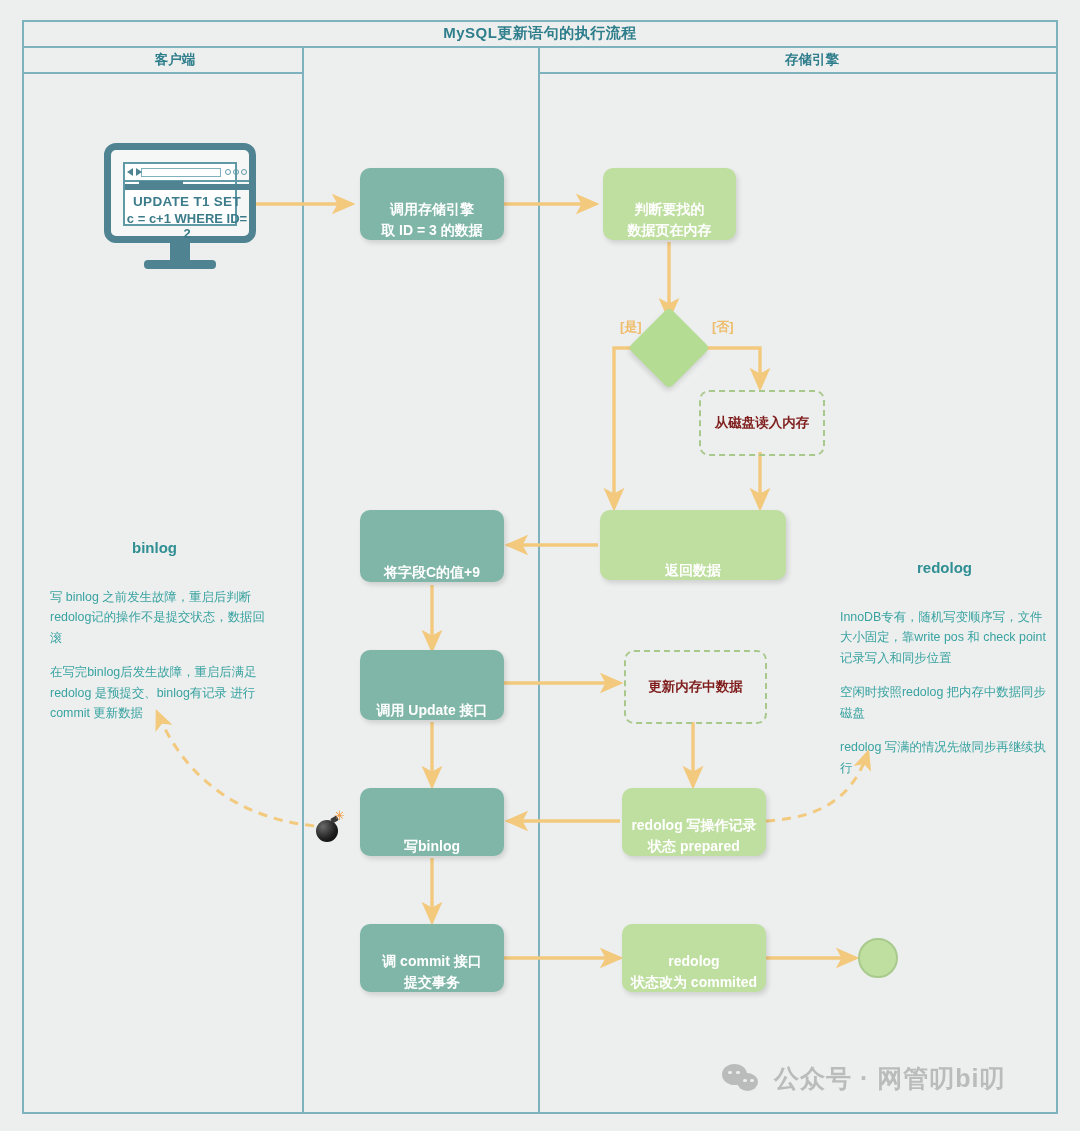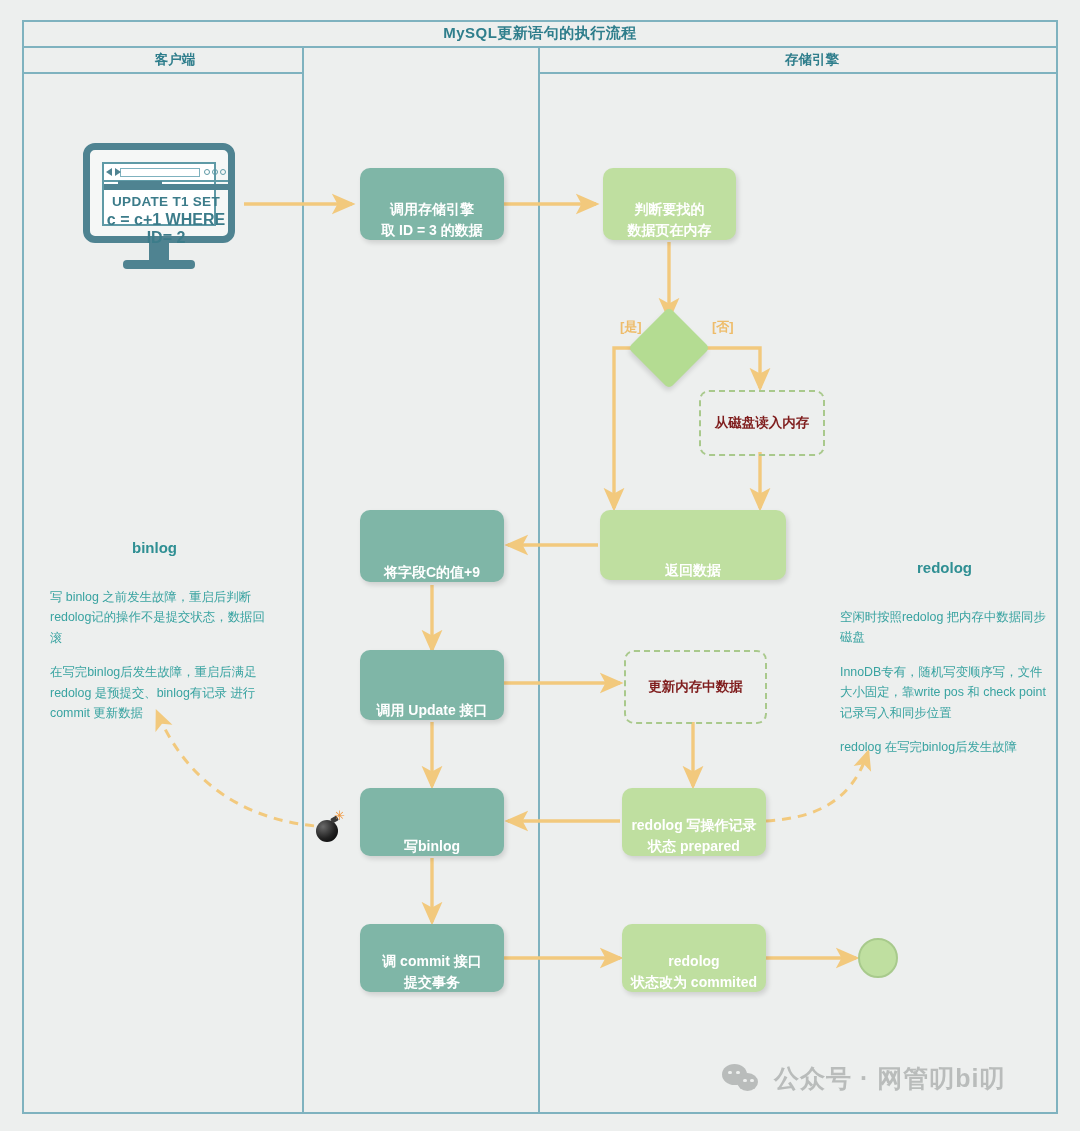--- a/index.html
+++ b/index.html
@@ -39,39 +39,39 @@
   
   svg.links{position:absolute;left:0;top:0;width:1080px;height:1131px;overflow:visible;}
 
   
   .branch{position:absolute;color:#eebc6a;font-size:13px;font-weight:bold;}
   .note-title{position:absolute;color:#2f8f93;font-size:15px;font-weight:bold;}
   .note-body{position:absolute;color:#39a3a1;font-size:12.4px;line-height:1.65;margin-top:16px;}
   .note-body p{margin:0 0 14px 0;}
 
   
-  .monitor{position:absolute;left:83px;top:143px;width:160px;height:125px;text-decoration:underline;}
+  .monitor{position:absolute;left:104px;top:143px;width:160px;height:125px;text-decoration:underline;}
   .mon-case{position:absolute;left:0;top:0;width:152px;height:100px;border:7px solid #4f8391;
             border-radius:12px;box-sizing:border-box;background:#f5f7f6;}
   .mon-screen{position:absolute;left:12px;top:12px;right:12px;bottom:10px;
               border:2px solid #5f9aa6;box-sizing:border-box;background:#ffffff;}
   .mon-bar{position:absolute;left:14px;top:14px;width:124px;height:16px;
            border-bottom:2px solid #5f9aa6;display:flex;align-items:center;}
   .mon-url{flex:1;height:7px;border:1.5px solid #7fb2bf;margin:0 4px 0 16px;}
   .mon-dots{display:flex;gap:2px;margin-right:2px;}
   .mon-dots i{width:4px;height:4px;border:1px solid #5f9aa6;border-radius:50%;display:block;}
   .mon-tri{position:absolute;left:16px;top:18px;display:flex;gap:3px;}
   .mon-tri b{width:0;height:0;border-top:4px solid transparent;border-bottom:4px solid transparent;display:block;}
   .mon-tri b.l{border-right:6px solid #4f8391;}
   .mon-tri b.r{border-left:6px solid #4f8391;}
   .mon-tabs{position:absolute;left:14px;top:30px;width:124px;height:10px;}
   .mon-tabs u{position:absolute;bottom:0;height:6px;background:#4f8391;display:block;}
   .mon-txt{position:absolute;left:14px;top:44px;width:124px;text-align:center;color:#3c7c8a;}
   .mon-l1{font-size:13.5px;font-weight:bold;letter-spacing:.3px;}
-  .mon-l2{font-size:16px;font-weight:bold;margin-top:2px;}
+  .mon-l2{font-size:13px;font-weight:bold;margin-top:2px;}
   .mon-neck{position:absolute;left:66px;top:100px;width:20px;height:17px;background:#4f8391;}
   .mon-base{position:absolute;left:40px;top:117px;width:72px;height:9px;border-radius:4px;background:#4f8391;}
 
   
   .bomb{position:absolute;left:316px;top:812px;width:30px;height:30px;}
   .bomb-body{position:absolute;left:0;top:8px;width:22px;height:22px;border-radius:50%;
              background:radial-gradient(circle at 32% 30%,#6a6a6a 0%,#222 55%,#000 100%);}
   .bomb-cap{position:absolute;left:15px;top:5px;width:7px;height:5px;background:#3a3a3a;
             transform:rotate(-30deg);border-radius:1px;}
   .bomb-spark{position:absolute;left:18px;top:-2px;width:12px;height:12px;color:#f09030;
@@ -250,23 +250,23 @@
   </div>
 
   <div class="note-title" style="left:132px;top:539px;">binlog</div>
   <div class="note-body" style="left:50px;top:571px;width:216px;">
     <p>写 binlog 之前发生故障，重启后判断redolog记的操作不是提交状态，数据回滚</p>
     <p>在写完binlog后发生故障，重启后满足redolog 是预提交、binlog有记录 进行commit 更新数据</p>
   </div>
 
   <div class="note-title" style="left:917px;top:559px;">redolog</div>
   <div class="note-body" style="left:840px;top:591px;width:208px;">
+    <p>InnoDB专有，随机写变顺序写，文件大小固定，靠write pos 和 check point 记录写入和同步位置</p>
     <p>空闲时按照redolog 把内存中数据同步磁盘</p>
-    <p>InnoDB专有，随机写变顺序写，文件大小固定，靠write pos 和 check point 记录写入和同步位置</p>
-    <p>redolog 在写完binlog后发生故障</p>
+    <p>redolog 写满的情况先做同步再继续执行</p>
   </div>
 
   <div class="watermark">
     <span class="wechat">
       <b class="big"></b>
         <b class="sml"></b>
       <i style="left:6px;top:7px;"></i>
         <i style="left:14px;top:7px;"></i>
       <i style="left:21px;top:15px;"></i>
         <i style="left:28px;top:15px;"></i>

